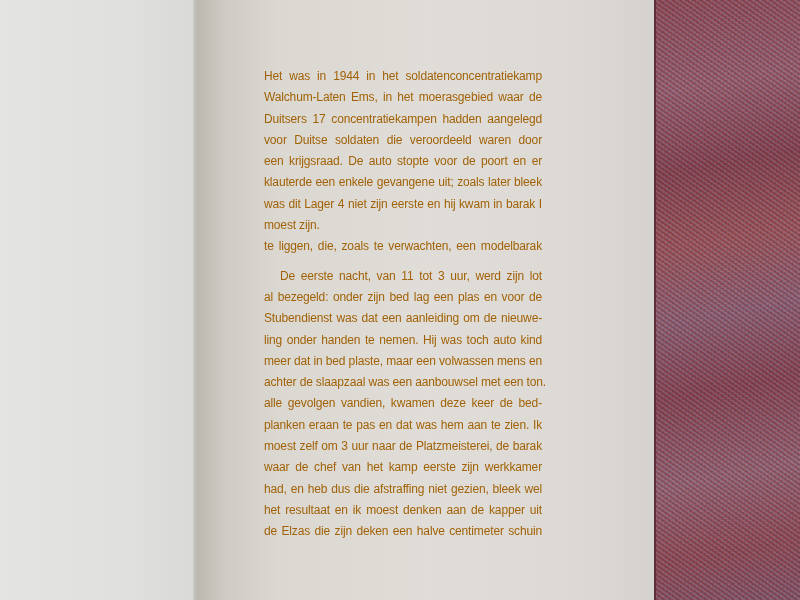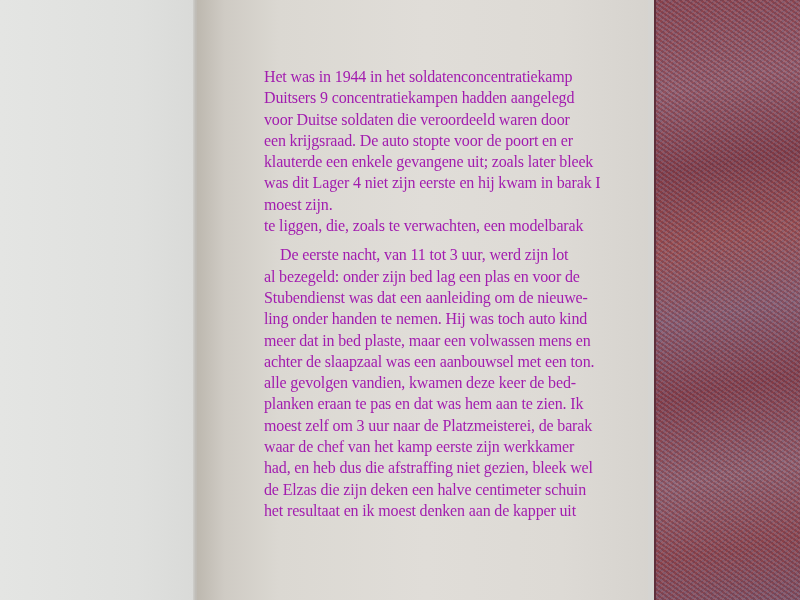--- a/index.html
+++ b/index.html
@@ -27,59 +27,60 @@
     .textile {
       position: absolute; left: 654px; top: 0; width: 146px; height: 600px;
       background:
         repeating-linear-gradient(35deg, rgba(120,40,50,0.35) 0 2px, rgba(160,120,140,0.25) 2px 4px),
         repeating-linear-gradient(-35deg, rgba(90,80,110,0.30) 0 2px, rgba(180,90,90,0.20) 2px 4px),
         linear-gradient(170deg, #8a4a55 0%, #9a6a7a 15%, #7b3c48 28%, #a05a5a 40%, #8a6a80 52%, #7e3f4c 64%, #96707f 78%, #8c4a52 90%, #7a5a70 100%);
       border-left: 2px solid #5e2f3b;
     }
     .text-block {
       position: absolute; left: 264px; top: 66px; width: 278px;
-      color: #a21caf;
-      font-family: Liberation Serif, serif;
-      font-size: 16px; line-height: 21.3px;
+      color: #a16207;
+      font-family: Liberation Sans, sans-serif;
+      font-size: 12px; line-height: 21.3px;
       letter-spacing: -0.15px;
     }
     .line { display: block; white-space: nowrap; text-align-last: justify; text-align: justify; }
     .line.last { text-align-last: left; }
     .para-gap { height: 8px; }
     .indent { padding-left: 16px; }
   </style>
 </head>
 <body>
 
 <div class="left-page"></div>
 <div class="gutter-shadow"></div>
 <div class="right-page"></div>
 <div class="page-edge"></div>
 <div class="textile"></div>
 
 <div class="text-block">
   <div>
     <span class="line">Het was in 1944 in het soldatenconcentratiekamp</span>
-    <span class="line">Duitsers 9 concentratiekampen hadden aangelegd</span>
+    <span class="line">Walchum-Laten Ems, in het moerasgebied waar de</span>
+    <span class="line">Duitsers 17 concentratiekampen hadden aangelegd</span>
     <span class="line">voor Duitse soldaten die veroordeeld waren door</span>
     <span class="line">een krijgsraad. De auto stopte voor de poort en er</span>
     <span class="line">klauterde een enkele gevangene uit; zoals later bleek</span>
     <span class="line">was dit Lager 4 niet zijn eerste en hij kwam in barak I</span>
     <span class="line last">moest zijn.</span>
     <span class="line">te liggen, die, zoals te verwachten, een modelbarak</span>
   </div>
   <div class="para-gap"></div>
   <div>
     <span class="line indent">De eerste nacht, van 11 tot 3 uur, werd zijn lot</span>
     <span class="line">al bezegeld: onder zijn bed lag een plas en voor de</span>
     <span class="line">Stubendienst was dat een aanleiding om de nieuwe-</span>
     <span class="line">ling onder handen te nemen. Hij was toch auto kind</span>
     <span class="line">meer dat in bed plaste, maar een volwassen mens en</span>
     <span class="line">achter de slaapzaal was een aanbouwsel met een ton.</span>
     <span class="line">alle gevolgen vandien, kwamen deze keer de bed-</span>
     <span class="line">planken eraan te pas en dat was hem aan te zien. Ik</span>
     <span class="line">moest zelf om 3 uur naar de Platzmeisterei, de barak</span>
     <span class="line">waar de chef van het kamp eerste zijn werkkamer</span>
     <span class="line">had, en heb dus die afstraffing niet gezien, bleek wel</span>
+    <span class="line">het resultaat en ik moest denken aan de kapper uit</span>
     <span class="line">de Elzas die zijn deken een halve centimeter schuin</span>
-    <span class="line">het resultaat en ik moest denken aan de kapper uit</span>
   </div>
 </div>
 
 </body></html>

